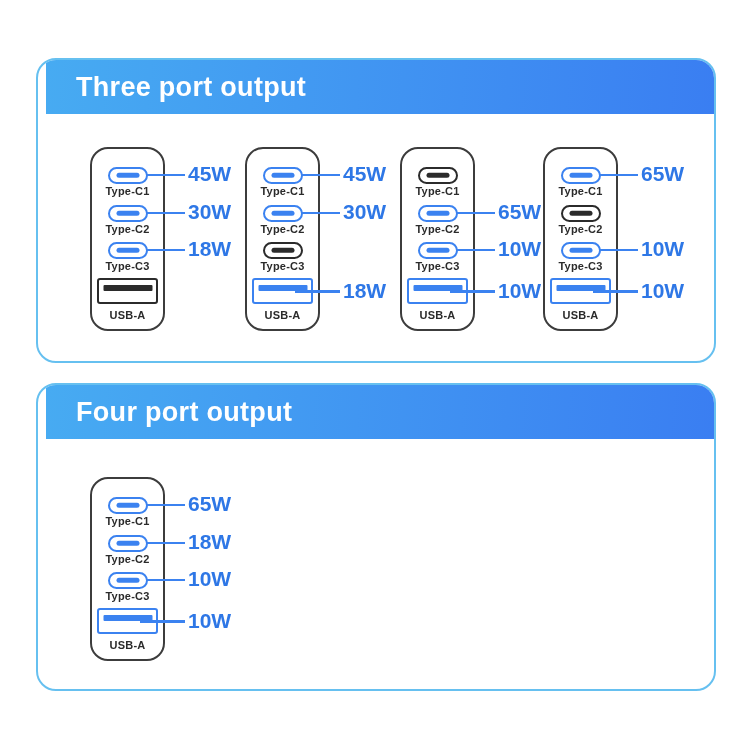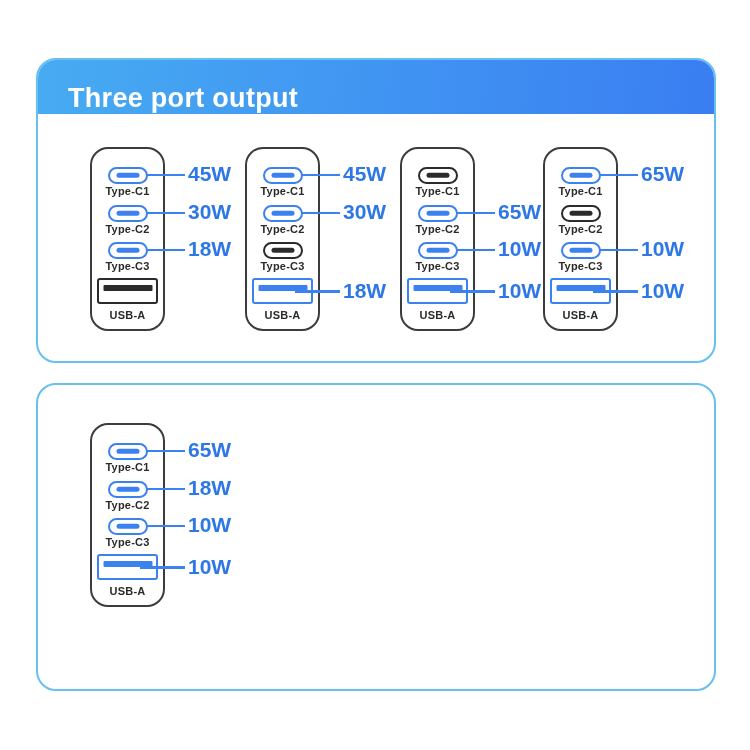--- a/index.html
+++ b/index.html
@@ -21,23 +21,24 @@
     width: 680px;
     box-sizing: border-box;
     border: 2px solid var(--panel-border, #66c0f0);
     border-radius: 20px;
     background: #ffffff;
     overflow: hidden;
   }
   .panel-header {
     height: 54px;
     display: flex;
-    align-items: flex-end;
+    align-items: center;
     padding-left: 30px;
     background: linear-gradient(95deg, var(--hg1, #47abf2), var(--hg2, #3a7ef2));
+    margin-left: 8px;
   }
   .panel-title {
     margin: 0;
     color: #ffffff;
     font-size: 27px;
     font-weight: 700;
     letter-spacing: 0.3px;
   }
   .panel-body {
     position: relative;
@@ -237,20 +238,23 @@
             <div class="bar"></div>
           </div>
           <div class="port-label" style="top: 162px;">USB-A</div>
           <div class="lead" style="top: 143px; left: 50px; width: 45px;"></div>
           <div class="watt" style="top: 132px;">10W</div>
         </div>
       </div>
   </section>
 
   <section class="panel" id="panel-1" style="top:383px; height:308px;">
+    <header class="panel-header">
+      <h2 class="panel-title">Four port output</h2>
+    </header>
     <div class="panel-body" id="body-1">
         <div class="charger-wrap" style="left: 52px; top: 38px;">
           <div class="charger-outline"></div>
           <div class="pill" style="top: 19.5px;">
             <div class="bar"></div>
           </div>
           <div class="port-label" style="top: 38px;">Type-C1</div>
           <div class="lead" style="top: 26.75px; left: 56px; width: 39px;"></div>
           <div class="watt" style="top: 15px;">65W</div>
           <div class="pill" style="top: 57.5px;">

